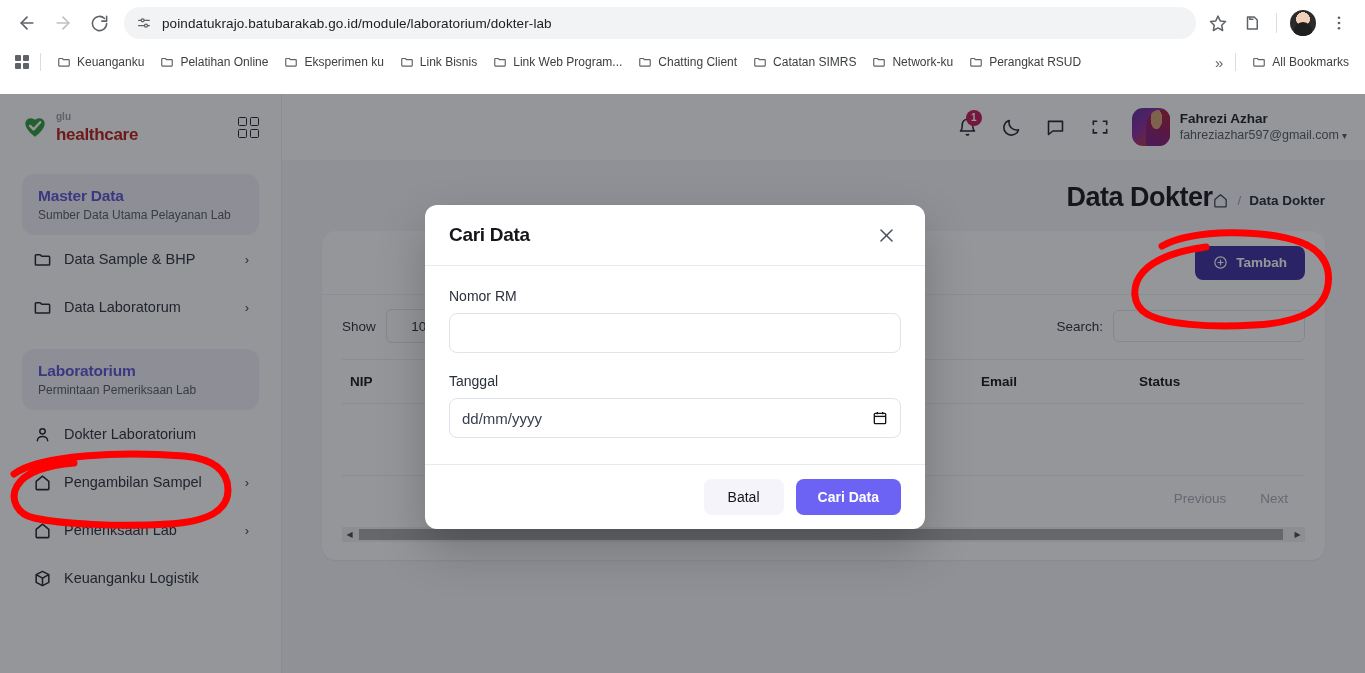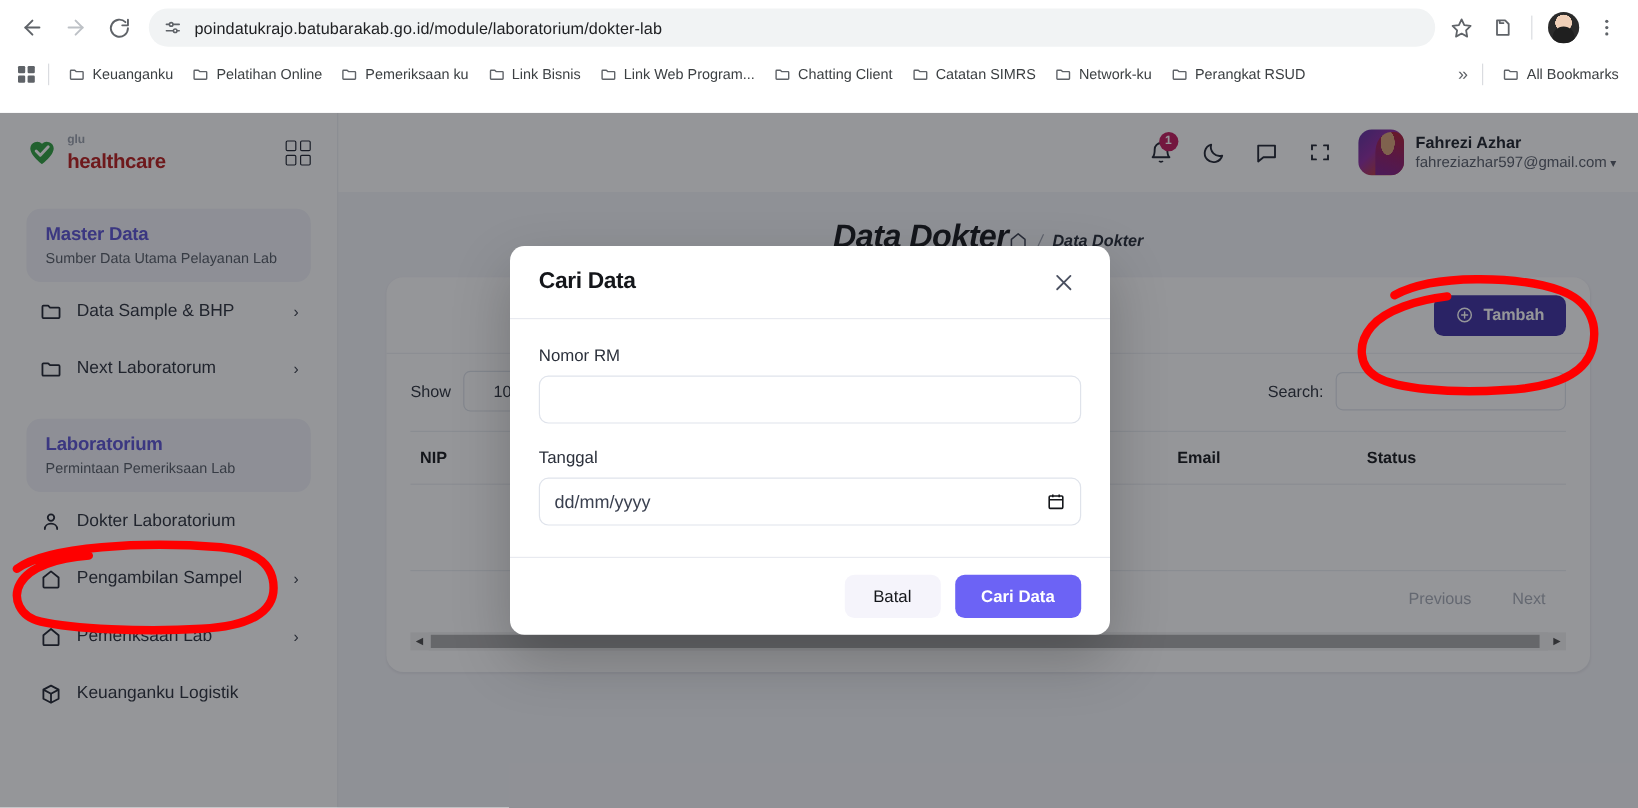--- a/index.html
+++ b/index.html
@@ -107,21 +107,21 @@
   .user-avatar::before {
     content:''; position:absolute; right:-2px; top:2px; width:26px; height:36px;
     background: radial-gradient(ellipse at 40% 25%, #d8a077 0 26%, transparent 27%), linear-gradient(200deg,#b01d2e 0%, #8e1b6b 60%, #7a1f8c 100%);
     border-radius: 50% 40% 0 0;
   }
   .user-name { font-size:13.5px; font-weight:700; color:#1b1f28; line-height:1.25; }
   .user-mail { font-size:12.5px; color:#565c68; line-height:1.25; }
   .user-mail .caret { font-size:10px; margin-left:3px; }
 
   .content { position:absolute; left:282px; top:66px; right:0; bottom:0; padding: 22px 40px; }
-  .page-head { display:flex; align-items:flex-start; justify-content:center;font-style:italic; }
+  .page-head { display:flex; align-items:flex-start; justify-content:flex-end; }
   .page-title { font-size: 27px; font-weight: 800; color:#14161a; letter-spacing:-.5px; }
   .crumbs { display:flex; align-items:center; gap:8px; font-size:13.5px; color:#3b4150; padding-top:10px;}
   .crumbs .sep { color:#9aa0ac; }
   .crumbs .cur { font-weight:600; color:#242a36; }
 
   .card {
     margin-top: 18px; background:#fff; border-radius: 14px;
     box-shadow: 0 1px 2px rgba(16,24,40,.06);
   }
   .card-head { height:64px; display:flex; align-items:center; justify-content:flex-end; padding: 0 20px; border-bottom:1px solid #eef0f5; }
@@ -278,21 +278,21 @@
     <div class="bm">
       <svg width="14" height="14" viewBox="0 0 24 24" fill="none" stroke="#5f6368" stroke-width="2" stroke-linejoin="round">
           <path d="M3 7a1 1 0 0 1 1-1h5l2 2h9a1 1 0 0 1 1 1v9a1 1 0 0 1-1 1H4a1 1 0 0 1-1-1z"></path>
         </svg>
       <span>Pelatihan Online</span>
     </div>
     <div class="bm">
       <svg width="14" height="14" viewBox="0 0 24 24" fill="none" stroke="#5f6368" stroke-width="2" stroke-linejoin="round">
           <path d="M3 7a1 1 0 0 1 1-1h5l2 2h9a1 1 0 0 1 1 1v9a1 1 0 0 1-1 1H4a1 1 0 0 1-1-1z"></path>
         </svg>
-      <span>Pemeriksaan ku</span>
+      <span>Eksperimen ku</span>
     </div>
     <div class="bm">
       <svg width="14" height="14" viewBox="0 0 24 24" fill="none" stroke="#5f6368" stroke-width="2" stroke-linejoin="round">
           <path d="M3 7a1 1 0 0 1 1-1h5l2 2h9a1 1 0 0 1 1 1v9a1 1 0 0 1-1 1H4a1 1 0 0 1-1-1z"></path>
         </svg>
       <span>Link Bisnis</span>
     </div>
     <div class="bm">
       <svg width="14" height="14" viewBox="0 0 24 24" fill="none" stroke="#5f6368" stroke-width="2" stroke-linejoin="round">
           <path d="M3 7a1 1 0 0 1 1-1h5l2 2h9a1 1 0 0 1 1 1v9a1 1 0 0 1-1 1H4a1 1 0 0 1-1-1z"></path>
@@ -371,21 +371,21 @@
       </span>
       <span class="label">Data Sample &amp; BHP</span>
       <span class="chev">›</span>
     </div>
     <div class="nav-item">
       <span class="nav-icon">
         <svg width="19" height="19" viewBox="0 0 24 24" fill="none" stroke="currentColor" stroke-width="1.9" stroke-linejoin="round">
             <path d="M3 7a1 1 0 0 1 1-1h5l2 2h9a1 1 0 0 1 1 1v9a1 1 0 0 1-1 1H4a1 1 0 0 1-1-1z"></path>
           </svg>
       </span>
-      <span class="label">Next Laboratorum</span>
+      <span class="label">Data Laboratorum</span>
       <span class="chev">›</span>
     </div>
 
     <div class="nav-group" style="margin-top:18px">
       <div class="nav-group-title">Laboratorium</div>
       <div class="nav-group-sub">Permintaan Pemeriksaan Lab</div>
     </div>
     <div class="nav-item">
       <span class="nav-icon">
         <svg width="19" height="19" viewBox="0 0 24 24" fill="none" stroke="currentColor" stroke-width="1.9" stroke-linecap="round">

